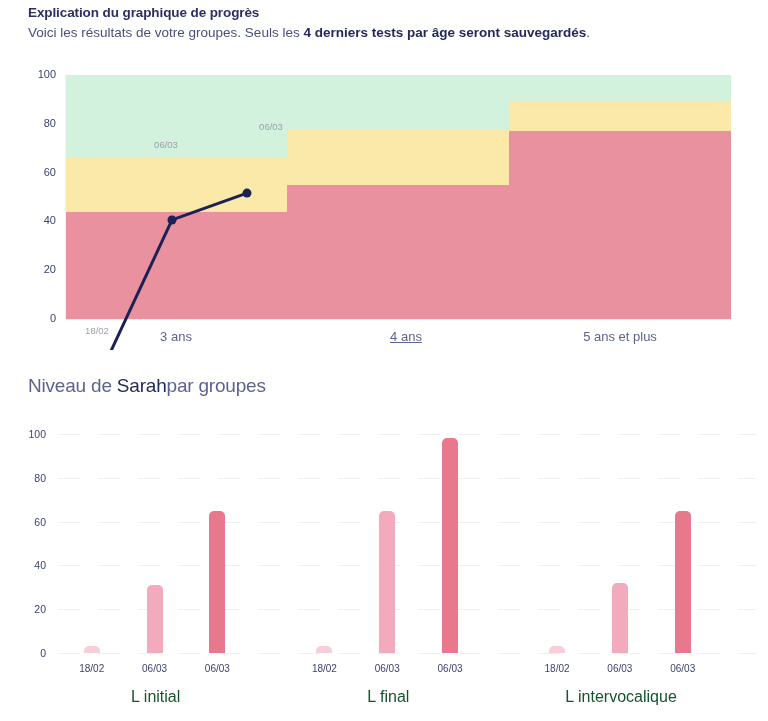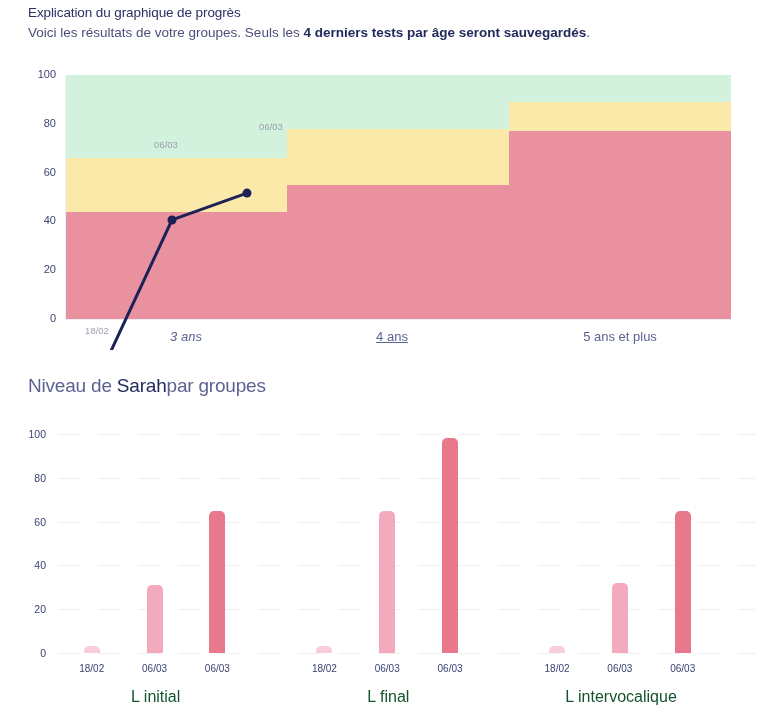--- a/index.html
+++ b/index.html
@@ -2,21 +2,21 @@
 <html><head>
 <meta charset="utf-8">
 <style>
   html,body{margin:0;padding:0;}
   body{
     width:768px;height:721px;background:#ffffff;
     font-family:"Liberation Sans", sans-serif;
     color:#2b2f63;overflow:hidden;position:relative;
   }
   .explain{position:absolute;left:28px;top:4px;width:716px;}
-  .explain-title{font-size:13.5px;font-weight:normal;color:#2b2f63;letter-spacing:-0.1px;line-height:18px;}
+  .explain-title{font-size:13.5px;font-weight:bold;color:#2b2f63;letter-spacing:-0.1px;line-height:18px;}
   .explain-line{font-size:13.5px;color:#4a4f7a;line-height:21px;font-weight:400;}
   .explain-line b{font-weight:bold;color:#232a5c;}
 
   
   .chart1{position:absolute;left:0;top:62px;width:768px;height:288px;}
   .c1-plot{position:absolute;left:65px;top:13px;width:666px;height:244px;}
   .band{position:absolute;left:0;}
   .c1-axis-label{position:absolute;font-size:11px;color:#3c4372;text-align:right;width:34px;}
   .c1-xlabel{position:absolute;font-size:13px;color:#5c6392;top:267px;text-align:center;transform:translateX(-50%);}
   .c1-svg{position:absolute;left:0;top:0;width:768px;height:288px;pointer-events:none;}
@@ -60,22 +60,22 @@
   <div class="c1-baseline"></div>
   <div id="c1-yaxis">
       <div class="c1-axis-label" style="left: 22px; top: 250px;">0</div>
       <div class="c1-axis-label" style="left: 22px; top: 201.2px;">20</div>
       <div class="c1-axis-label" style="left: 22px; top: 152.4px;">40</div>
       <div class="c1-axis-label" style="left: 22px; top: 103.6px;">60</div>
       <div class="c1-axis-label" style="left: 22px; top: 54.8px;">80</div>
       <div class="c1-axis-label" style="left: 22px; top: 6px;">100</div>
     </div>
   <div id="c1-xaxis">
-      <div class="c1-xlabel" style="left: 186px; font-style: italic;">3 ans</div>
-      <div class="c1-xlabel" style="left: 392px; text-decoration: underline;">4 ans</div>
+      <div class="c1-xlabel" style="left: 176px;">3 ans</div>
+      <div class="c1-xlabel" style="left: 406px; text-decoration: underline;">4 ans</div>
       <div class="c1-xlabel" style="left: 620px;">5 ans et plus</div>
     </div>
   <svg class="c1-svg" id="c1-svg">
       <polyline points="97,319 172,157.95999999999998 247,131.12" fill="none" stroke="#1c2156" stroke-width="3" stroke-linejoin="round" stroke-linecap="round"></polyline>
       <circle cx="97" cy="319" r="4.5" fill="#1c2156"></circle>
       <circle cx="172" cy="157.95999999999998" r="4.5" fill="#1c2156"></circle>
       <circle cx="247" cy="131.12" r="4.5" fill="#1c2156"></circle>
     </svg>
   <div id="c1-ptlabels">
       <div class="pt-label" style="left: 97px; top: 263px;">18/02</div>

